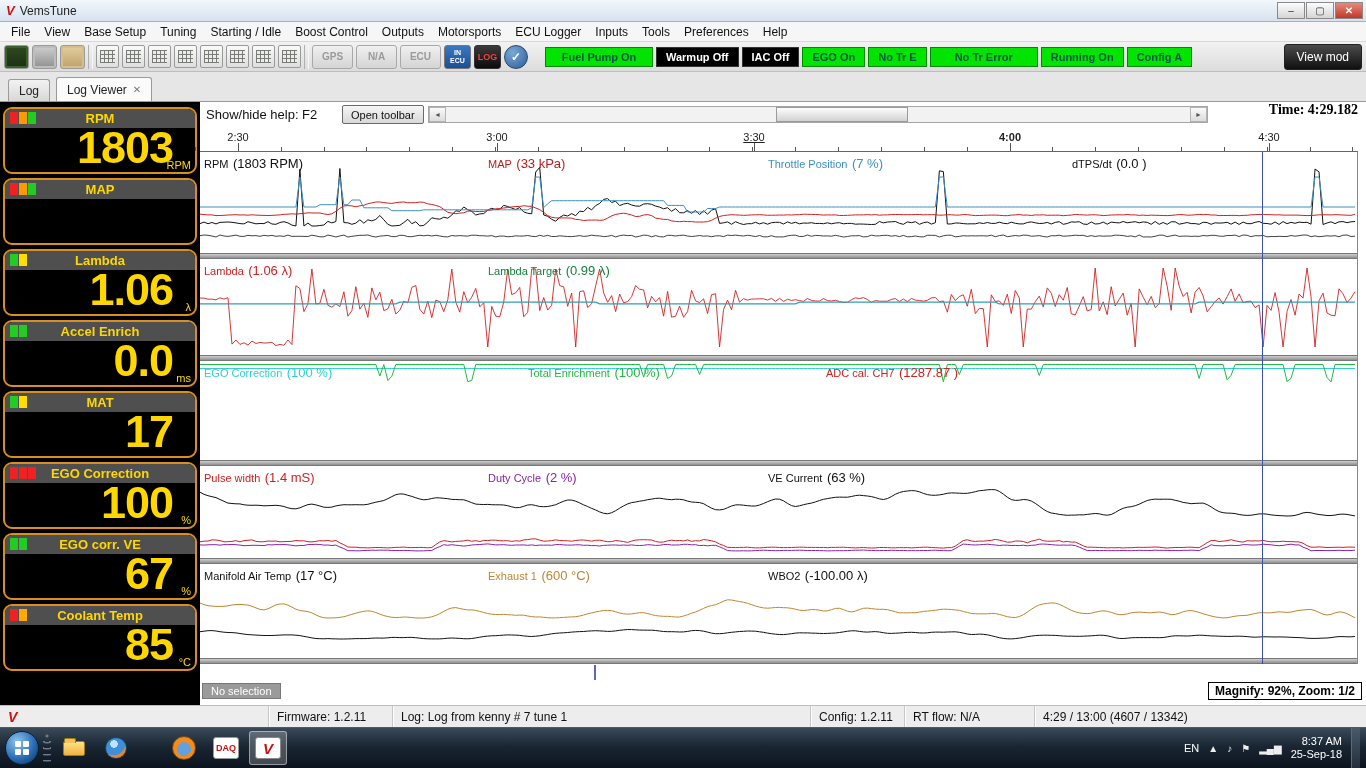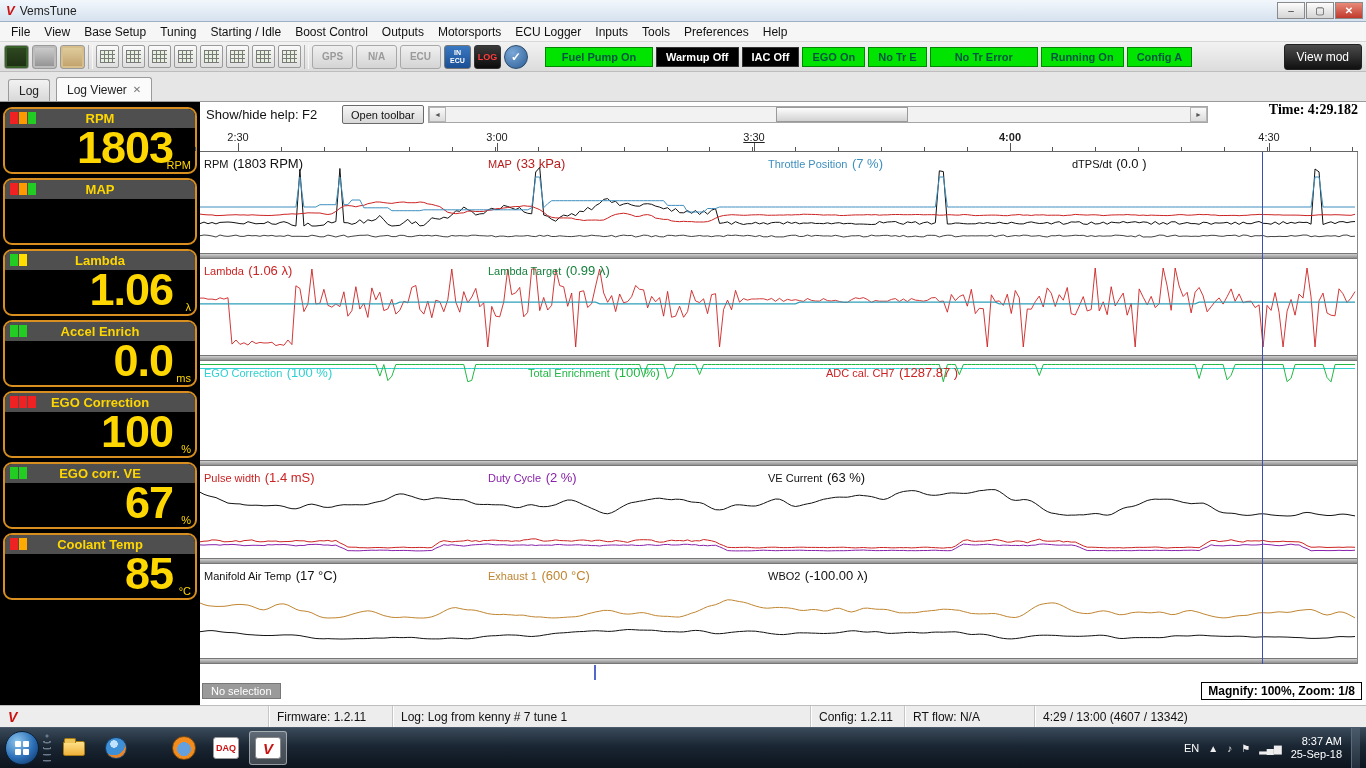--- a/index.html
+++ b/index.html
@@ -272,20 +272,33 @@
         <div class="g-head">
             <span class="g-led">
               <span style="background: rgb(34, 204, 34);"></span>
               <span style="background: rgb(34, 204, 34);"></span>
             </span>
             <span class="g-name">Accel Enrich</span>
           </div>
         <div class="g-val">
             <span class="g-num">0.0</span>
             <span class="g-unit">ms</span>
+          </div>
+      </div>
+      <div class="gauge">
+        <div class="g-head">
+            <span class="g-led">
+              <span style="background: rgb(34, 204, 34);"></span>
+              <span style="background: rgb(255, 221, 0);"></span>
+            </span>
+            <span class="g-name">MAT</span>
+          </div>
+        <div class="g-val">
+            <span class="g-num">17</span>
+            <span class="g-unit"></span>
           </div>
       </div>
       <div class="gauge">
         <div class="g-head">
             <span class="g-led">
               <span style="background: rgb(238, 34, 34);"></span>
               <span style="background: rgb(238, 34, 34);"></span>
               <span style="background: rgb(238, 34, 34);"></span>
             </span>
             <span class="g-name">EGO Correction</span>
@@ -430,21 +443,21 @@
           <span class="ch p0" style="color: rgb(17, 17, 17);"><span class="chn">Manifold Air Temp</span> <span class="chv">(17 °C)</span></span>
           <span class="ch p1" style="color: rgb(192, 133, 48);"><span class="chn">Exhaust 1</span> <span class="chv">(600 °C)</span></span>
           <span class="ch p2" style="color: rgb(17, 17, 17);"><span class="chn">WBO2</span> <span class="chv">(-100.00 λ)</span></span>
         </div>
         <div class="ssep p5s"></div>
         <div class="cursorline"></div>
       </div>
 
       <div class="botmarker"></div>
       <div class="nosel">No selection</div>
-      <div class="magnify">Magnify: 100%, Zoom: 1/8</div>
+      <div class="magnify">Magnify: 92%, Zoom: 1/2</div>
     </div>
   </div>
 
   <div class="statusbar">
     <div class="sbsec sb0">
         <span class="sblogo">V</span>
       </div>
     <div class="sbsec sb1">Firmware: 1.2.11</div>
     <div class="sbsec sb2">Log: Log from kenny # 7 tune 1</div>
     <div class="sbsec sb3">Config: 1.2.11</div>

